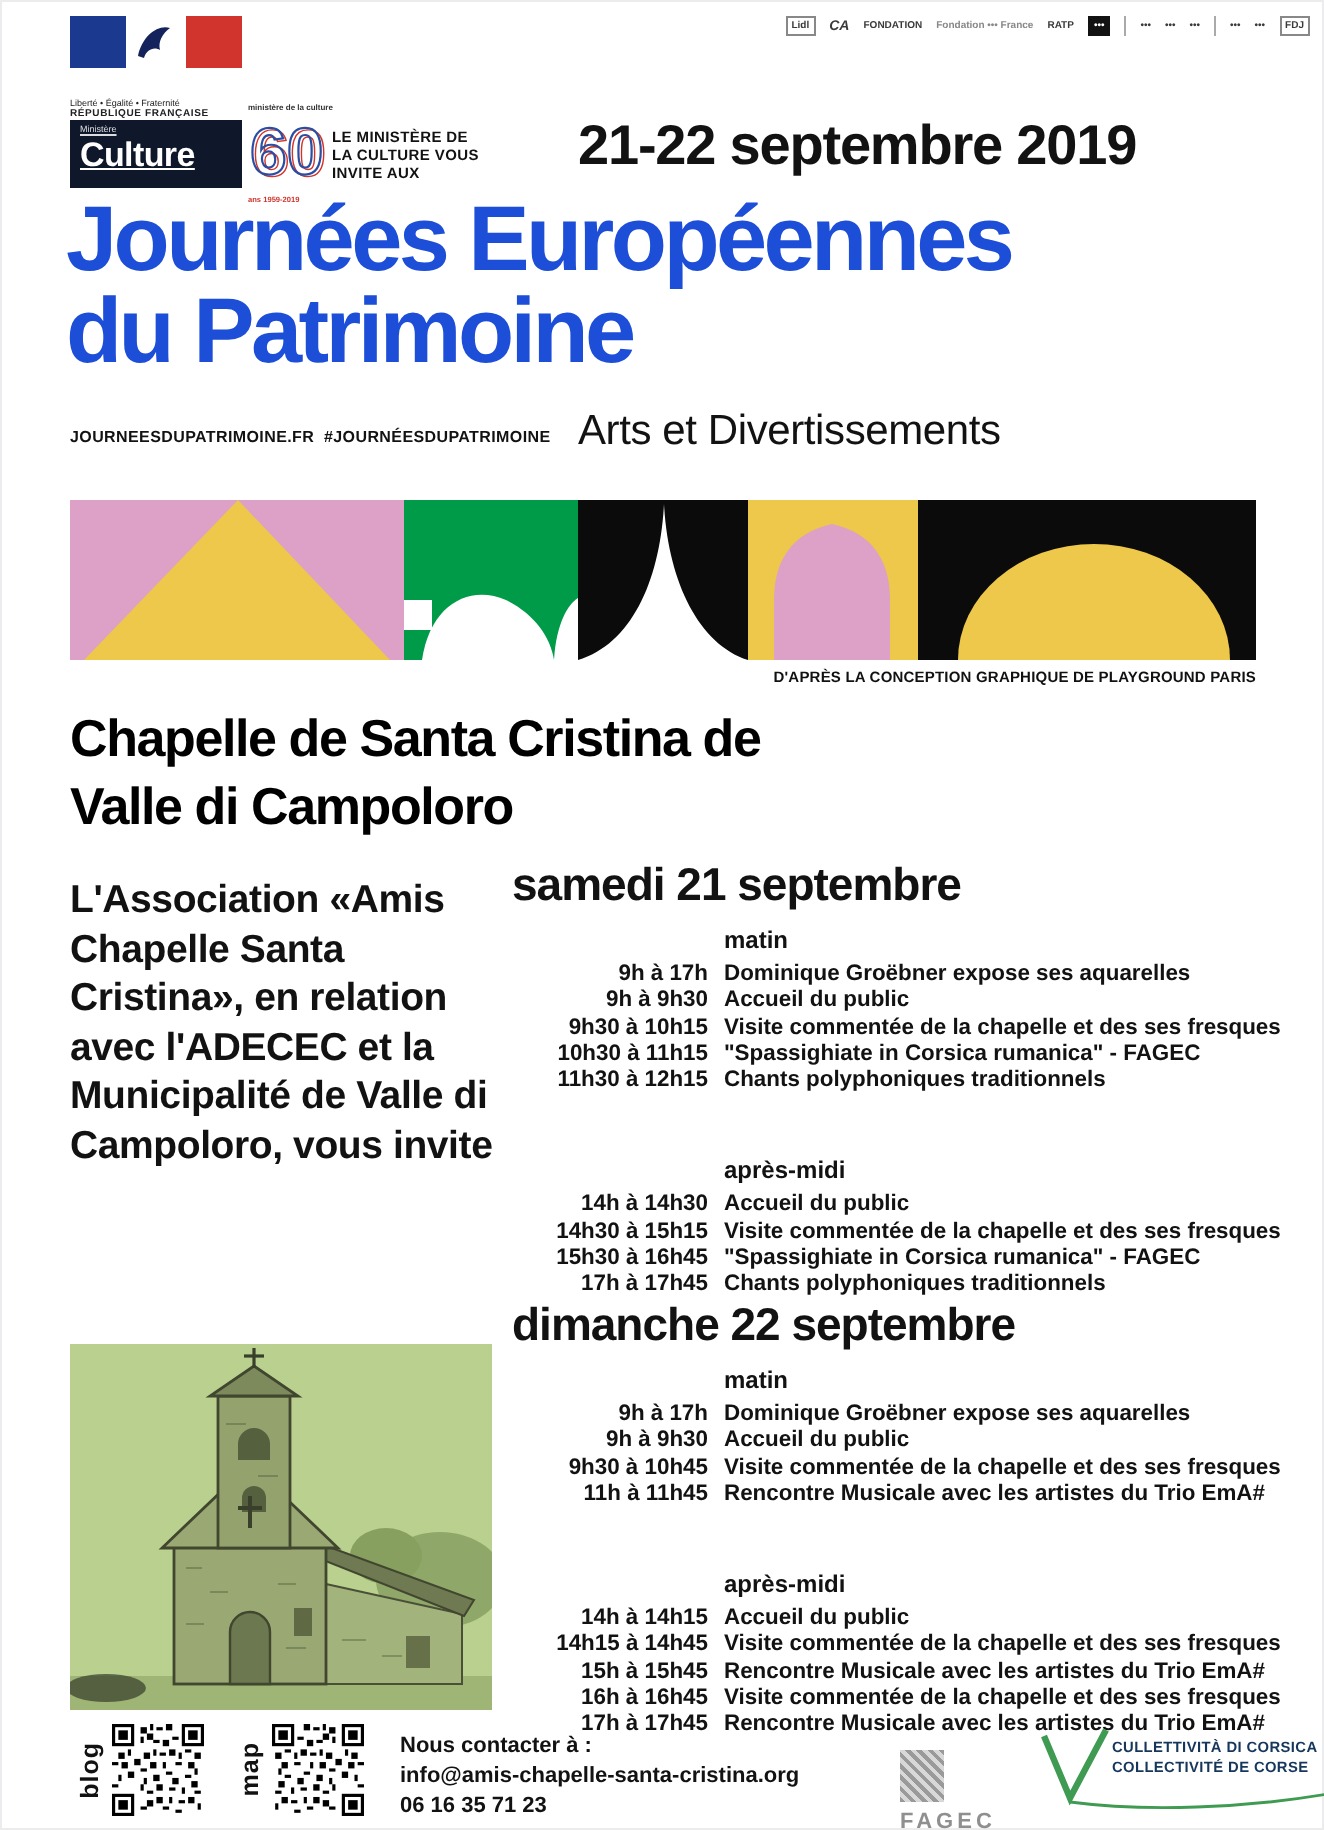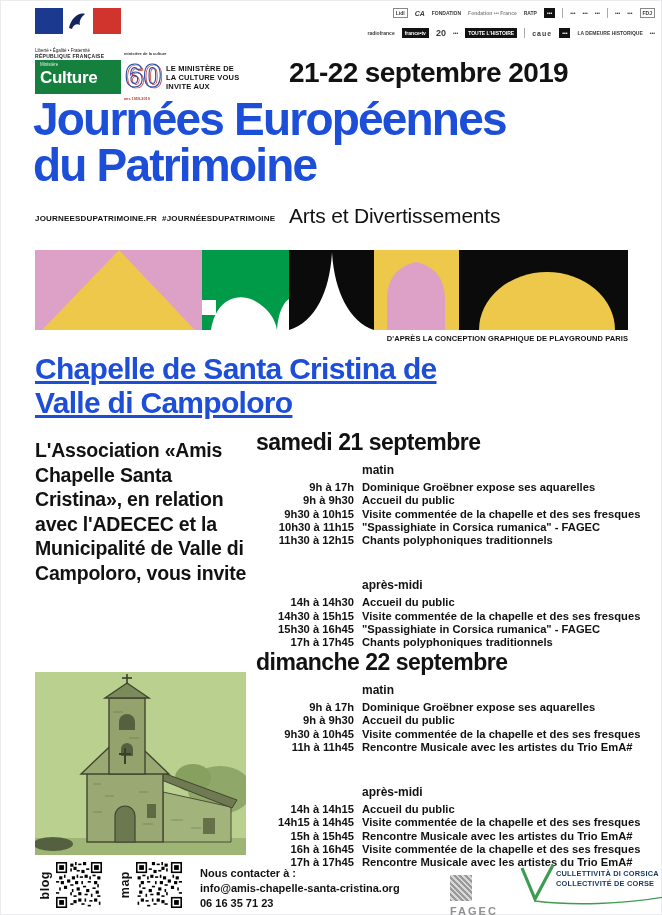--- a/index.html
+++ b/index.html
@@ -3,41 +3,41 @@
 <meta charset="utf-8">
 <style>
   html,body{margin:0;padding:0;background:#e9eaec;}
   .poster{position:relative;width:662px;height:915px;background:#ffffff;overflow:hidden;
           font-family:"Liberation Sans",sans-serif;color:#121212;box-shadow:inset 0 0 0 1px #ececef;}
   .abs{position:absolute;}
 
   
   .rf-caption{font-size:4.5px;line-height:5.5px;color:#222;}
   .rf-caption .rf2{font-weight:700;letter-spacing:.3px;font-size:5px;}
-  .culture-box{background:#15803d;color:#fff;width:86px;height:34px;padding:2px 0 0 5px;box-sizing:border-box;}
+  .culture-box{background:#0f172a;color:#fff;width:86px;height:34px;padding:2px 0 0 5px;box-sizing:border-box;text-decoration:underline;}
   .culture-box .mini{font-size:4.5px;opacity:.85;}
   .culture-box .big{font-size:17px;font-weight:700;letter-spacing:-.3px;margin-top:1px;}
   .sixty-cap{font-size:4px;line-height:4.5px;color:#333;font-weight:700;}
   .sixty-sub{font-size:3.8px;color:#d0342c;font-weight:700;}
   .invite{font-size:7.5px;font-weight:800;line-height:9px;letter-spacing:.2px;width:80px;}
   .dates{font-size:28px;font-weight:800;letter-spacing:-.6px;}
   .sponsors{display:flex;align-items:center;justify-content:flex-end;gap:7px;}
   .sp{font-size:5px;font-weight:700;color:#3a3a3a;white-space:nowrap;}
   .sp.dark{background:#121212;color:#fff;padding:2px 3px;}
   .sp.boxed{border:1px solid #888;padding:1px 2px;}
   .sep{width:1px;height:10px;background:#aaa;}
 
   
   .jep-title{font-size:46px;line-height:46px;font-weight:900;letter-spacing:-1.8px;color:#1d4ed8;}
   .small-links{font-size:8px;font-weight:800;letter-spacing:.2px;}
   .arts{font-size:21px;font-weight:400;letter-spacing:-.2px;}
   .band-caption{font-size:7.5px;font-weight:800;letter-spacing:.1px;color:#111;}
 
   
-  .event-title{color:#1d4ed8;font-size:30px;line-height:34px;font-weight:800;letter-spacing:-.7px;text-decoration:underline;}
+  .event-title{color:#000000;font-size:26px;line-height:34px;font-weight:800;letter-spacing:-.7px;}
   .intro{font-size:19.5px;line-height:24.6px;font-weight:800;letter-spacing:-.2px;width:218px;}
 
   
   .day{width:404px;}
   .day h2{margin:4px 0 7px 0;font-size:23px;font-weight:900;letter-spacing:-.5px;}
   .sec{margin:0;}
   .sec + .sec{margin-top:31px;}
   .sec-label{margin:0 0 4px 106px;font-size:12px;font-weight:700;}
   .row{display:flex;font-size:11.2px;line-height:13.3px;font-weight:700;white-space:nowrap;}
   .row .t{flex:none;width:98px;text-align:right;margin-right:8px;}
@@ -101,32 +101,20 @@
     <span class="sep"></span>
     <span class="sp">•••</span>
     <span class="sp">•••</span>
     <span class="sp">•••</span>
     <span class="sep"></span>
     <span class="sp">•••</span>
     <span class="sp">•••</span>
     <span class="sp boxed">FDJ</span>
   </div>
 
-  <div class="abs sponsors" style="right:7px;top:28px;width:330px;">
-    <span class="sp">radiofrance</span>
-    <span class="sp dark">france•tv</span>
-    <span class="sp" style="font-size:9px;">20</span>
-    <span class="sp">•••</span>
-    <span class="sp dark">TOUTE L'HISTOIRE</span>
-    <span class="sep"></span>
-    <span class="sp" style="font-size:7px;letter-spacing:1px;">caue</span>
-    <span class="sp dark">•••</span>
-    <span class="sp">LA DEMEURE HISTORIQUE</span>
-    <span class="sp">•••</span>
-  </div>
 
   <div class="abs jep-title" style="left:33px;top:96px;">
     <div>Journées Européennes</div>
     <div>du Patrimoine</div>
   </div>
 
   <div class="abs small-links" style="left:35px;top:214px;">JOURNEESDUPATRIMOINE.FR</div>
   <div class="abs small-links" style="left:162px;top:214px;">#JOURNÉESDUPATRIMOINE</div>
   <div class="abs arts" style="left:289px;top:204px;">Arts et Divertissements</div>
 

